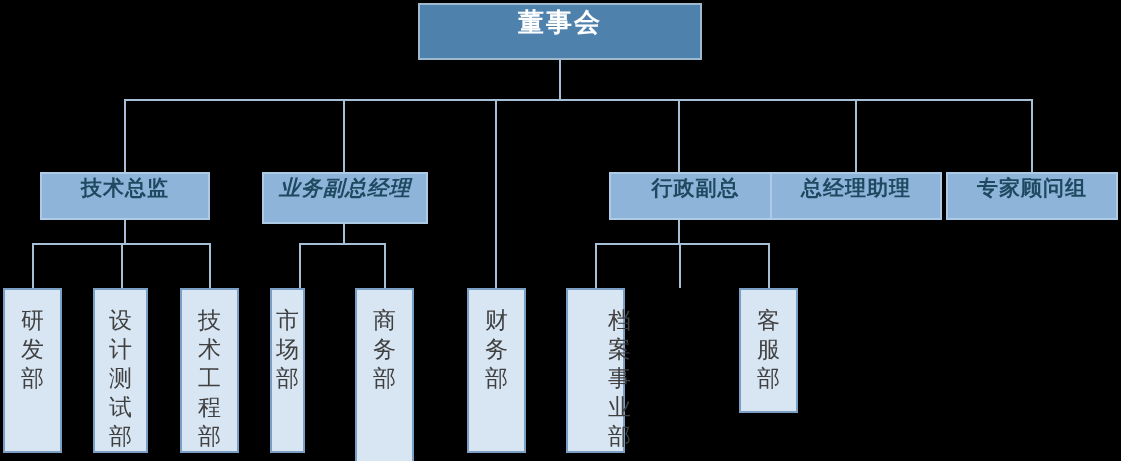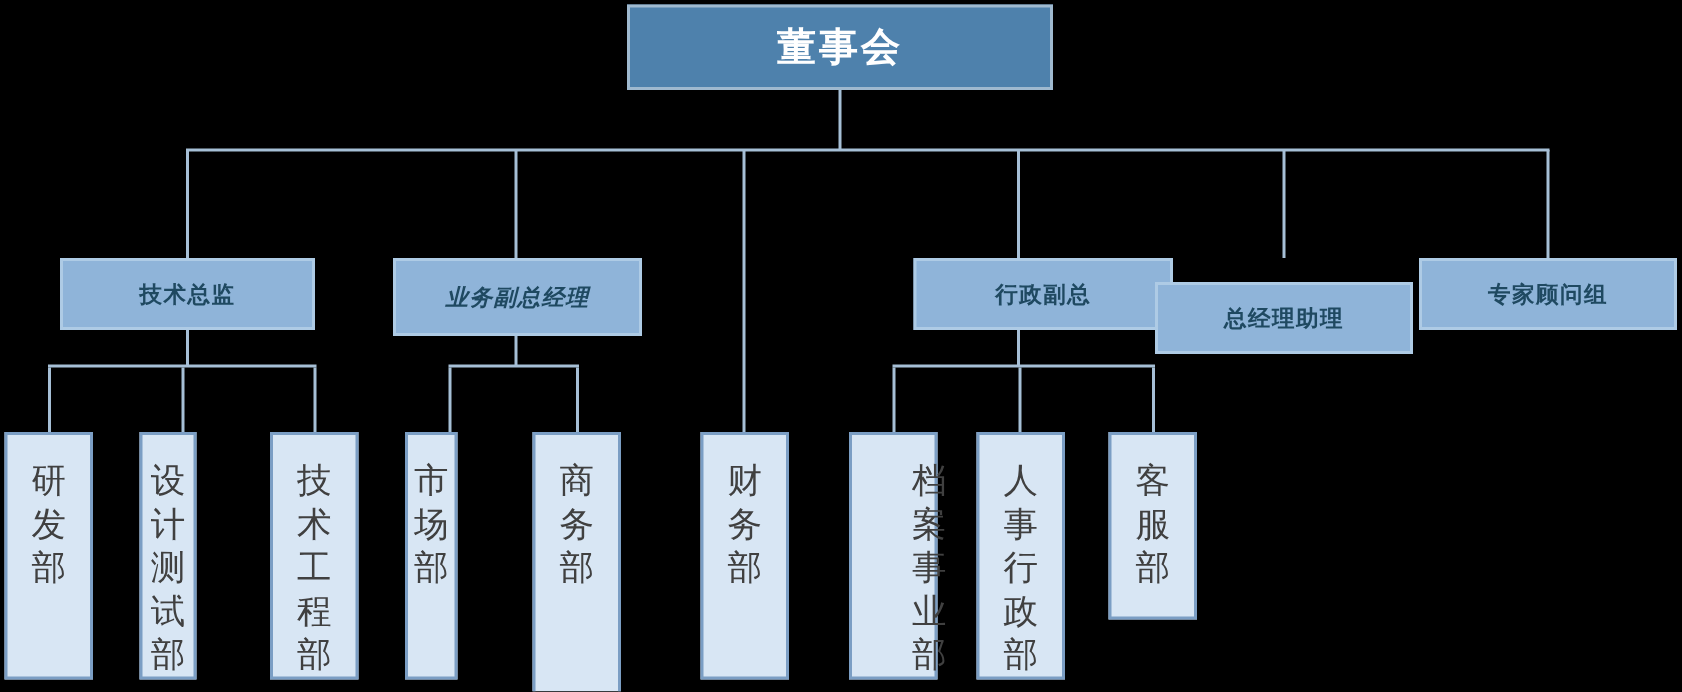--- a/index.html
+++ b/index.html
@@ -3,32 +3,32 @@
 <meta charset="utf-8">
 <style>
   html,body{margin:0;padding:0;background:#000;}
   .canvas{
     position:relative;
     width:1121px;height:461px;
     background:var(--canvas-bg,#000);
     overflow:hidden;
     font-family:"Liberation Sans","DejaVu Sans",sans-serif;
   }
-  .node{position:absolute;box-sizing:border-box;display:flex;align-items:center;justify-content:center;}
+  .node{position:absolute;box-sizing:border-box;display:flex;align-items:flex-start;justify-content:center;}
   .root-node{
     background:var(--root-fill,#4E81AC);
     border:2px solid var(--root-border,#9FB9CF);
     color:var(--root-text,#fff);
     font-size:26px;font-weight:bold;letter-spacing:2px;
   }
   .l2-node{
     background:var(--l2-fill,#8FB4D9);
     border:2px solid var(--l2-border,#AECBE5);
     color:var(--l2-text,#1F4961);
-    font-size:15px;font-weight:bold;letter-spacing:1px;
+    font-size:21px;font-weight:bold;letter-spacing:1px;
   }
   .l3-node{
     background:var(--l3-fill,#D8E6F4);
     border:2px solid var(--l3-border,#7B9EC4);
     color:var(--l3-text,#404040);
     font-size:23px;font-weight:normal;
     align-items:flex-start;
     padding-top:16px;
   }
   .vlabel{
@@ -75,48 +75,45 @@
 
   <div class="node l2-node" style="left:40px;top:172px;width:170px;height:48px;">
     <span>技术总监</span>
   </div>
   <div class="node l2-node" style="left:262px;top:172px;width:166px;height:52px;font-style:italic;">
     <span>业务副总经理</span>
   </div>
   <div class="node l2-node" style="left:593px;top:172px;width:173px;height:48px;margin-left:16px;">
     <span>行政副总</span>
   </div>
-  <div class="node l2-node" style="left:770px;top:172px;width:172px;height:48px;margin-top:16px;">
+  <div class="node l2-node" style="left:770px;top:172px;width:172px;height:48px;">
     <span>总经理助理</span>
   </div>
   <div class="node l2-node" style="left:946px;top:172px;width:172px;height:48px;font-family:Liberation Serif, serif;">
     <span>专家顾问组</span>
   </div>
 
   <div class="node l3-node" style="left:3px;top:288px;width:59px;height:165px;">
     <span class="vlabel">研发部</span>
   </div>
-  <div class="node l3-node" style="left:93px;top:288px;width:38px;height:165px;">
+  <div class="node l3-node" style="left:93px;top:288px;width:55px;height:165px;">
     <span class="vlabel">设计测试部</span>
   </div>
   <div class="node l3-node" style="left:180px;top:288px;width:59px;height:165px;">
     <span class="vlabel">技术工程部</span>
   </div>
   <div class="node l3-node" style="left:270px;top:288px;width:35px;height:165px;">
     <span class="vlabel">市场部</span>
   </div>
   <div class="node l3-node" style="left:355px;top:288px;width:59px;height:214px;">
     <span class="vlabel">商务部</span>
   </div>
   <div class="node l3-node" style="left:467px;top:288px;width:59px;height:165px;">
     <span class="vlabel">财务部</span>
   </div>
   <div class="node l3-node" style="left:566px;top:288px;width:59px;height:165px;padding-left:48px;">
     <span class="vlabel">档案事业部</span>
   </div>
-  <div class="node l3-node" style="left:651px;top:288px;width:59px;height:165px;">
-    <span class="vlabel">人事行政部</span>
-  </div>
   <div class="node l3-node" style="left:739px;top:288px;width:59px;height:125px;">
     <span class="vlabel">客服部</span>
   </div>
 
 </div>
 
 </body></html>

